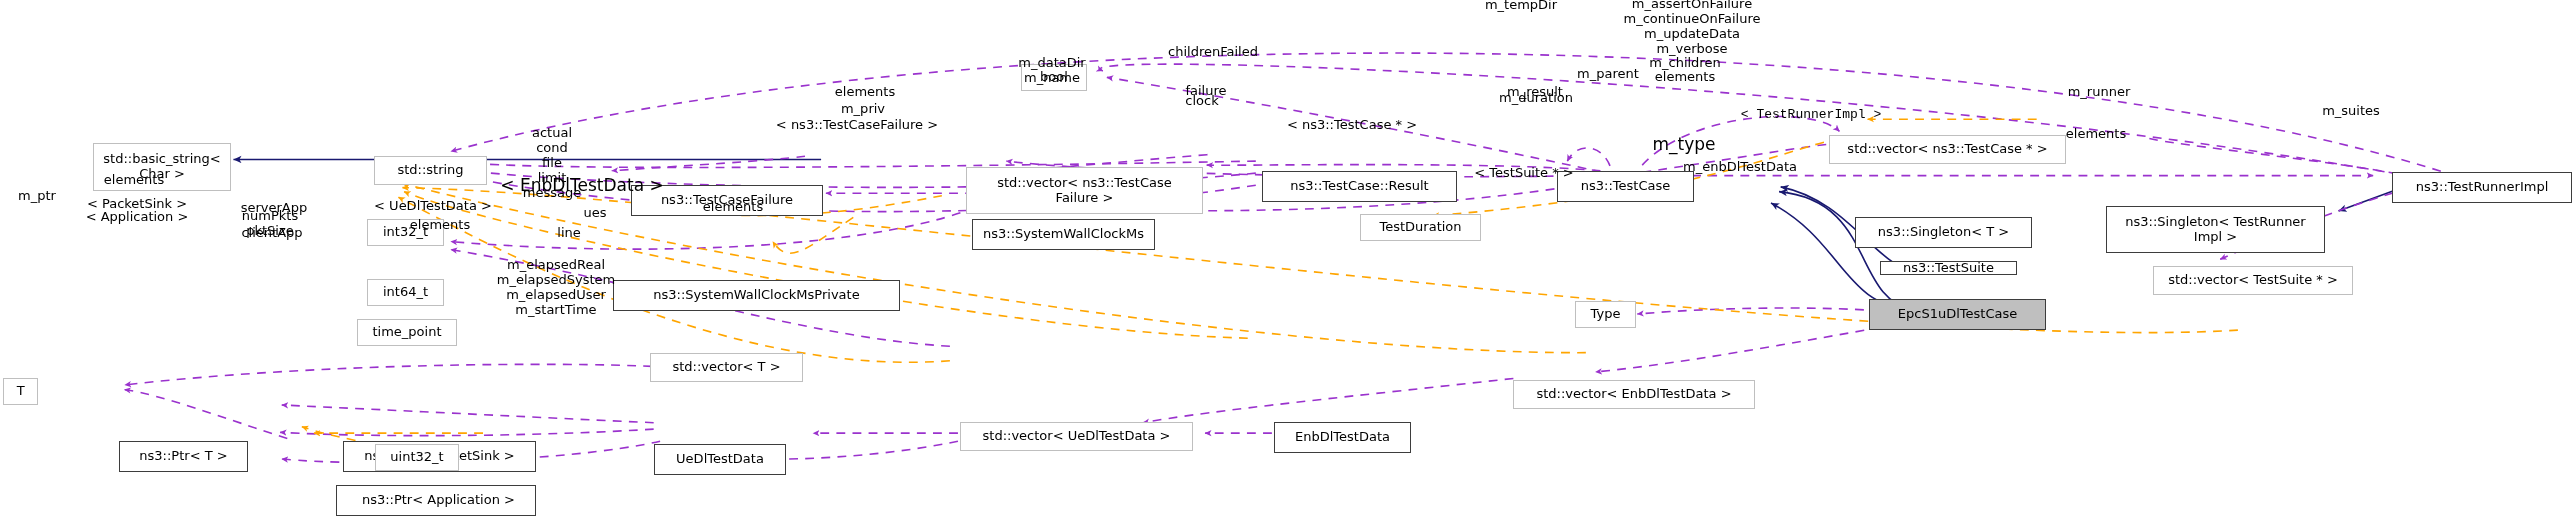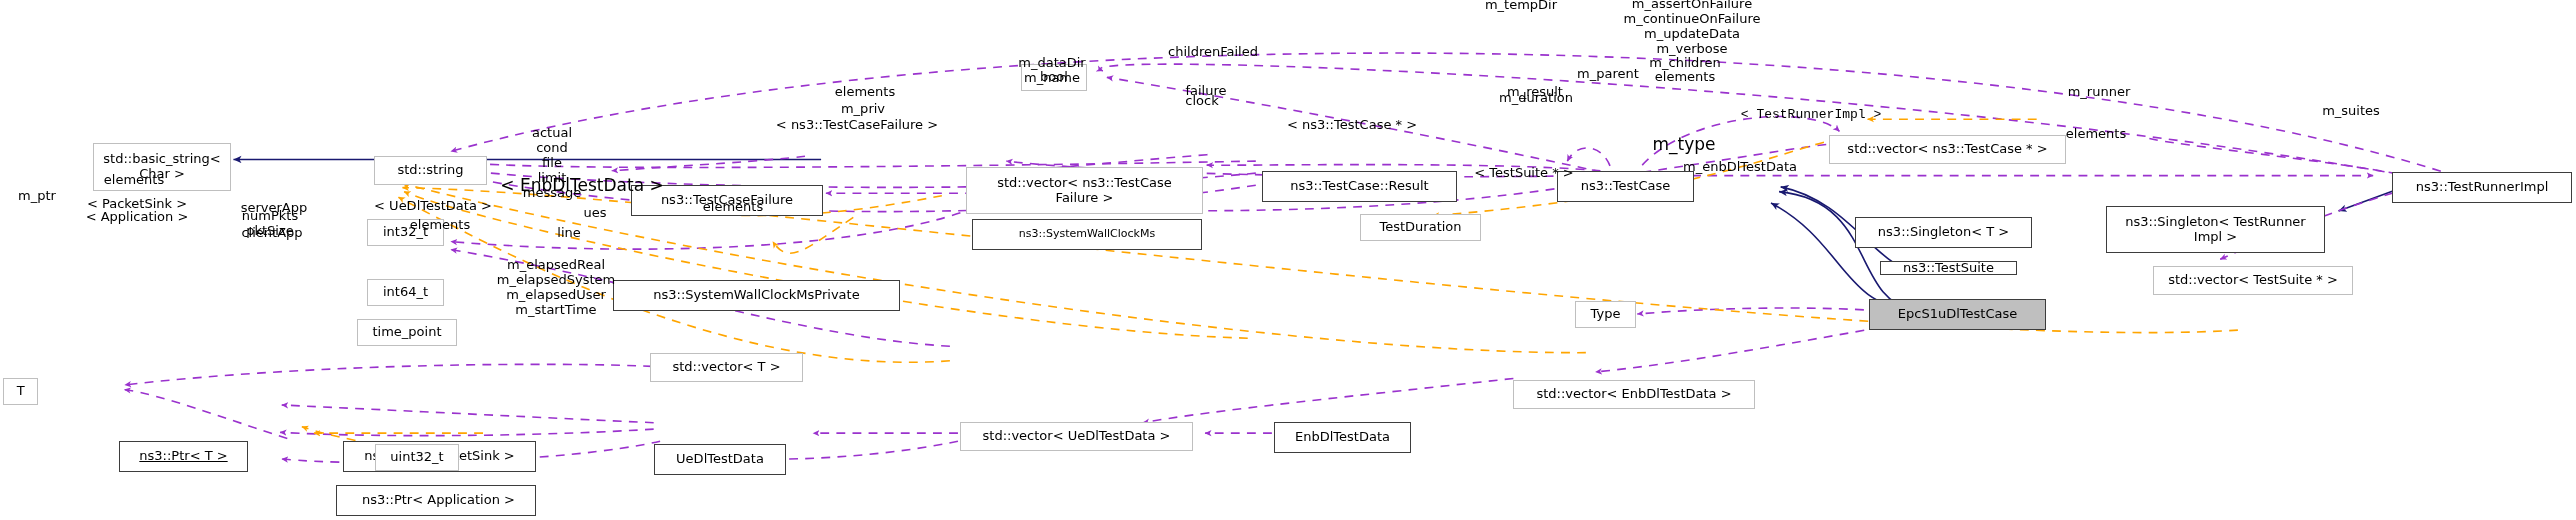--- a/index.html
+++ b/index.html
@@ -138,39 +138,39 @@
   </svg>
 
   <div id="nodes">
       <div class="node plain" style="left: 93px; top: 143px; width: 138px; height: 48px; font-size: 13px;">std::basic_string&lt;
 Char &gt;</div>
       <div class="node plain" style="left: 374px; top: 156px; width: 113px; height: 29px; font-size: 13px;">std::string</div>
       <div class="node plain" style="left: 367px; top: 219px; width: 77px; height: 27px; font-size: 13px;">int32_t</div>
       <div class="node plain" style="left: 367px; top: 279px; width: 77px; height: 27px; font-size: 13px;">int64_t</div>
       <div class="node plain" style="left: 357px; top: 319px; width: 100px; height: 27px; font-size: 13px;">time_point</div>
       <div class="node strong" style="left: 631px; top: 185px; width: 192px; height: 31px; font-size: 13px;">ns3::TestCaseFailure</div>
-      <div class="node strong" style="left: 972px; top: 219px; width: 230px; height: 31px; font-size: 11px;">ns3::SystemWallClockMs</div>
+      <div class="node strong" style="left: 972px; top: 219px; width: 183px; height: 31px; font-size: 13px;">ns3::SystemWallClockMs</div>
       <div class="node strong" style="left: 613px; top: 280px; width: 287px; height: 31px; font-size: 13px;">ns3::SystemWallClockMsPrivate</div>
       <div class="node plain" style="left: 966px; top: 167px; width: 237px; height: 47px; font-size: 13px;">std::vector&lt; ns3::TestCase
 Failure &gt;</div>
       <div class="node plain" style="left: 1021px; top: 64px; width: 66px; height: 27px; font-size: 13px;">bool</div>
       <div class="node strong" style="left: 1262px; top: 171px; width: 195px; height: 31px; font-size: 13px;">ns3::TestCase::Result</div>
       <div class="node plain" style="left: 1360px; top: 214px; width: 121px; height: 27px; font-size: 13px;">TestDuration</div>
       <div class="node strong" style="left: 1557px; top: 171px; width: 137px; height: 31px; font-size: 13px;">ns3::TestCase</div>
       <div class="node plain" style="left: 1829px; top: 135px; width: 237px; height: 29px; font-size: 13px;">std::vector&lt; ns3::TestCase * &gt;</div>
       <div class="node strong" style="left: 1855px; top: 217px; width: 177px; height: 31px; font-size: 13px;">ns3::Singleton&lt; T &gt;</div>
       <div class="node strong" style="left: 1880px; top: 261px; width: 137px; height: 14px; font-size: 13px;">ns3::TestSuite</div>
       <div class="node plain" style="left: 1575px; top: 301px; width: 61px; height: 27px; font-size: 13px;">Type</div>
       <div class="node focus" style="left: 1869px; top: 299px; width: 177px; height: 31px; font-size: 13px;">EpcS1uDlTestCase</div>
       <div class="node strong" style="left: 2106px; top: 206px; width: 219px; height: 47px; font-size: 13px;">ns3::Singleton&lt; TestRunner
 Impl &gt;</div>
       <div class="node plain" style="left: 2153px; top: 266px; width: 200px; height: 29px; font-size: 13px;">std::vector&lt; TestSuite * &gt;</div>
       <div class="node strong" style="left: 2392px; top: 172px; width: 180px; height: 31px; font-size: 13px;">ns3::TestRunnerImpl</div>
       <div class="node plain" style="left: 3.2px; top: 378px; width: 35px; height: 27px; font-size: 13px;">T</div>
-      <div class="node strong" style="left: 119px; top: 441px; width: 129px; height: 31px; font-size: 13px; text-decoration: underline;">ns3::Ptr&lt; T &gt;</div>
+      <div class="node strong" style="left: 119px; top: 441px; width: 129px; height: 31px; font-size: 13px;">ns3::Ptr&lt; T &gt;</div>
       <div class="node strong" style="left: 343px; top: 441px; width: 193px; height: 31px; font-size: 13px;">ns3::Ptr&lt; PacketSink &gt;</div>
       <div class="node strong" style="left: 336px; top: 485px; width: 200px; height: 31px; font-size: 13px; padding-left: 8px;">ns3::Ptr&lt; Application &gt;</div>
       <div class="node plain" style="left: 375px; top: 444px; width: 84px; height: 27px; font-size: 13px;">uint32_t</div>
       <div class="node plain" style="left: 650px; top: 353px; width: 153px; height: 29px; font-size: 13px;">std::vector&lt; T &gt;</div>
       <div class="node strong" style="left: 654px; top: 444px; width: 132px; height: 31px; font-size: 13px;">UeDlTestData</div>
       <div class="node plain" style="left: 960px; top: 422px; width: 233px; height: 29px; font-size: 13px;">std::vector&lt; UeDlTestData &gt;</div>
       <div class="node strong" style="left: 1274px; top: 422px; width: 137px; height: 31px; font-size: 13px;">EnbDlTestData</div>
       <div class="node plain" style="left: 1513px; top: 380px; width: 242px; height: 29px; font-size: 13px;">std::vector&lt; EnbDlTestData &gt;</div>
     </div>
   <div id="labels">

